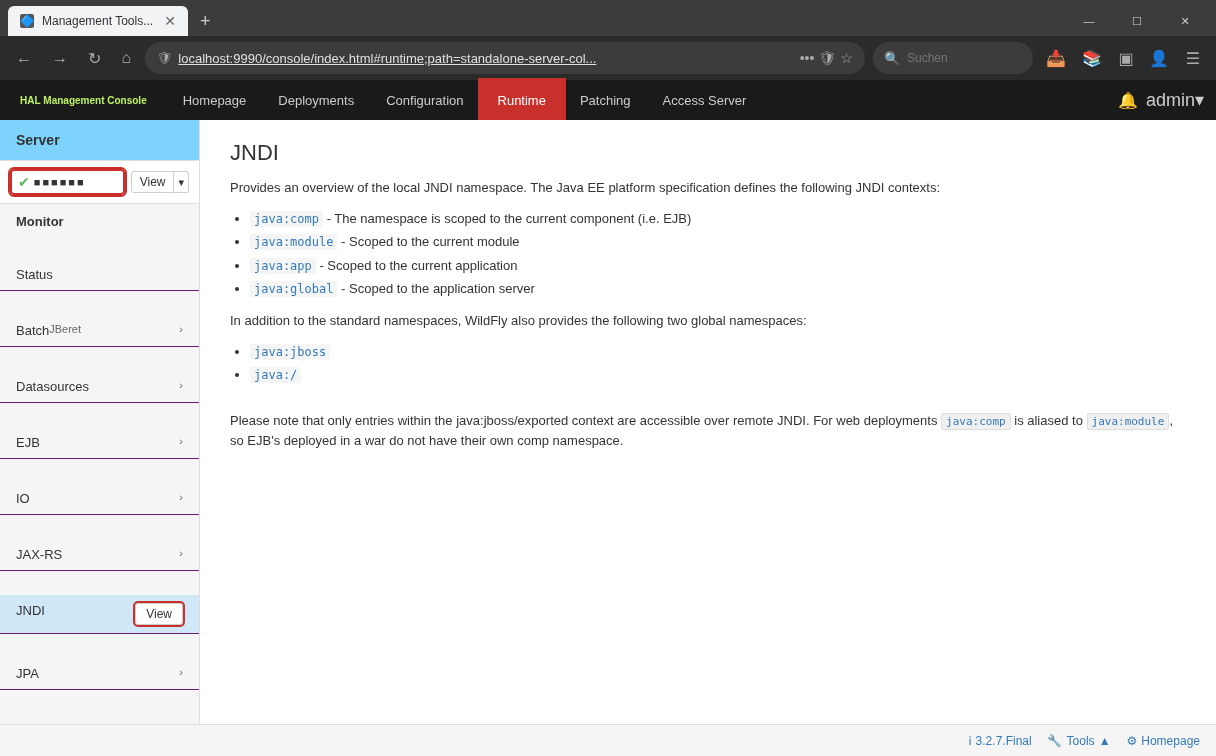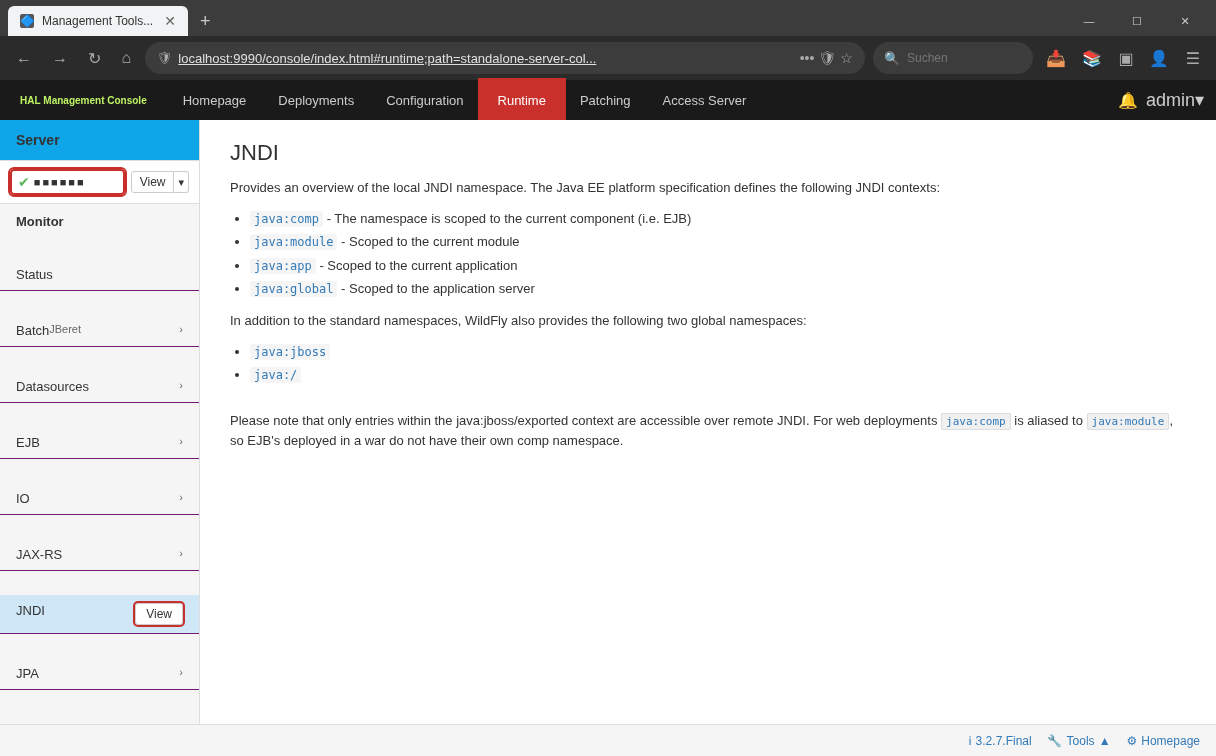--- a/index.html
+++ b/index.html
@@ -38,21 +38,21 @@
     .nav-item.active { background: #c9302c; color: #fff; border: 2px solid #c9302c; }
     .nav-right { display: flex; align-items: center; gap: 8px; padding: 0 12px; }
     .nav-right .bell { color: #ccc; font-size: 16px; cursor: pointer; }
     .nav-right .user { color: #ccc; font-size: 18px; cursor: pointer; display: flex; align-items: center; }
 
     
     .content-area { display: flex; flex: 1; overflow: hidden; }
 
     
     .sidebar { width: 200px; background: #f5f5f5; border-right: 1px solid #ddd; display: flex; flex-direction: column; overflow: hidden; }
-    .sidebar-header { padding: 12px 16px; font-size: 14px; font-weight: bold; color: #333; border-bottom: 1px solid #ddd; background: #0ea5e9; }
+    .sidebar-header { padding: 12px 16px; font-size: 14px; font-weight: bold; color: #333; border-bottom: 1px solid #ddd; background: #7dd3fc; }
     .sidebar-server { padding: 8px 10px; display: flex; align-items: center; gap: 6px; border-bottom: 1px solid #ddd; background: #fff; }
     .server-badge { display: flex; align-items: center; gap: 4px; border: 2px solid #c9302c; border-radius: 4px; padding: 3px 6px; flex: 1; }
     .server-status-icon { color: #5cb85c; font-size: 14px; }
     .server-name { font-size: 12px; color: #333; font-weight: bold; }
     .server-view-btn { display: flex; }
     .view-btn { background: #fff; border: 1px solid #ccc; padding: 3px 8px; font-size: 12px; cursor: pointer; border-radius: 3px 0 0 3px; color: #333; }
     .view-dropdown { background: #fff; border: 1px solid #ccc; border-left: none; padding: 3px 4px; font-size: 11px; cursor: pointer; border-radius: 0 3px 3px 0; color: #333; }
 
     .monitor-section { flex: 1; overflow-y: auto; }
     .monitor-header { padding: 10px 16px 6px; font-size: 13px; font-weight: bold; color: #333; }

